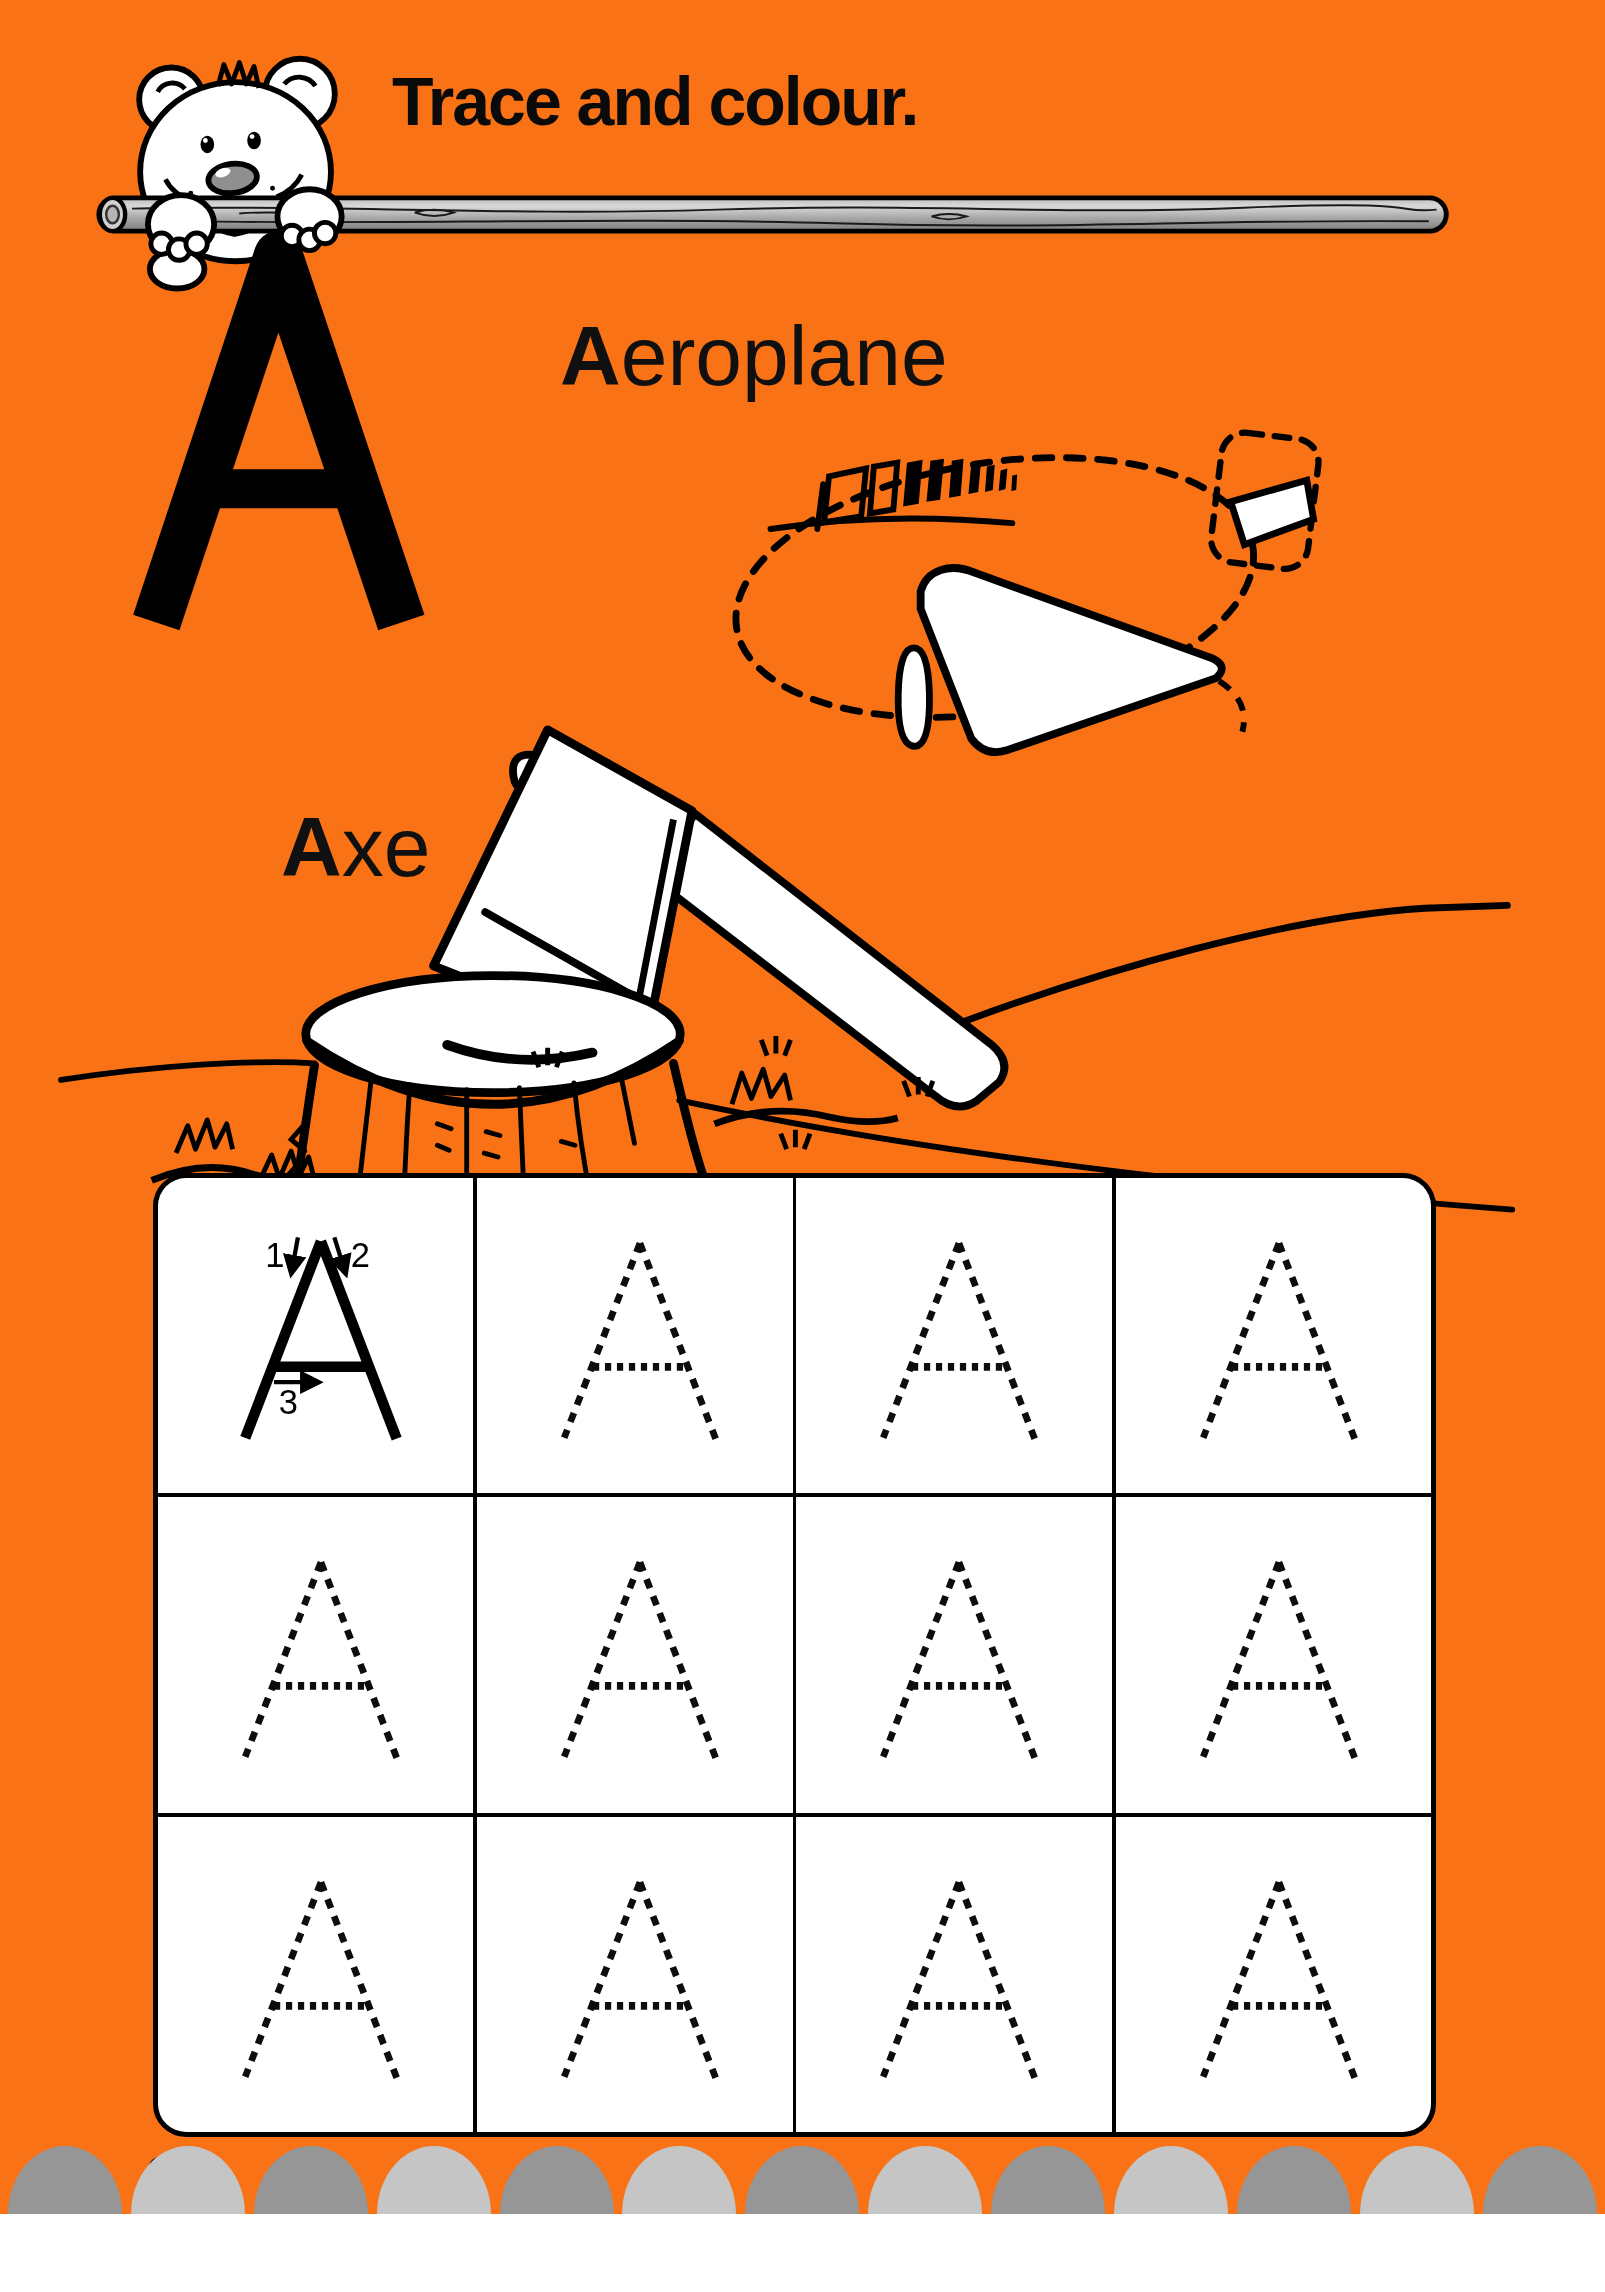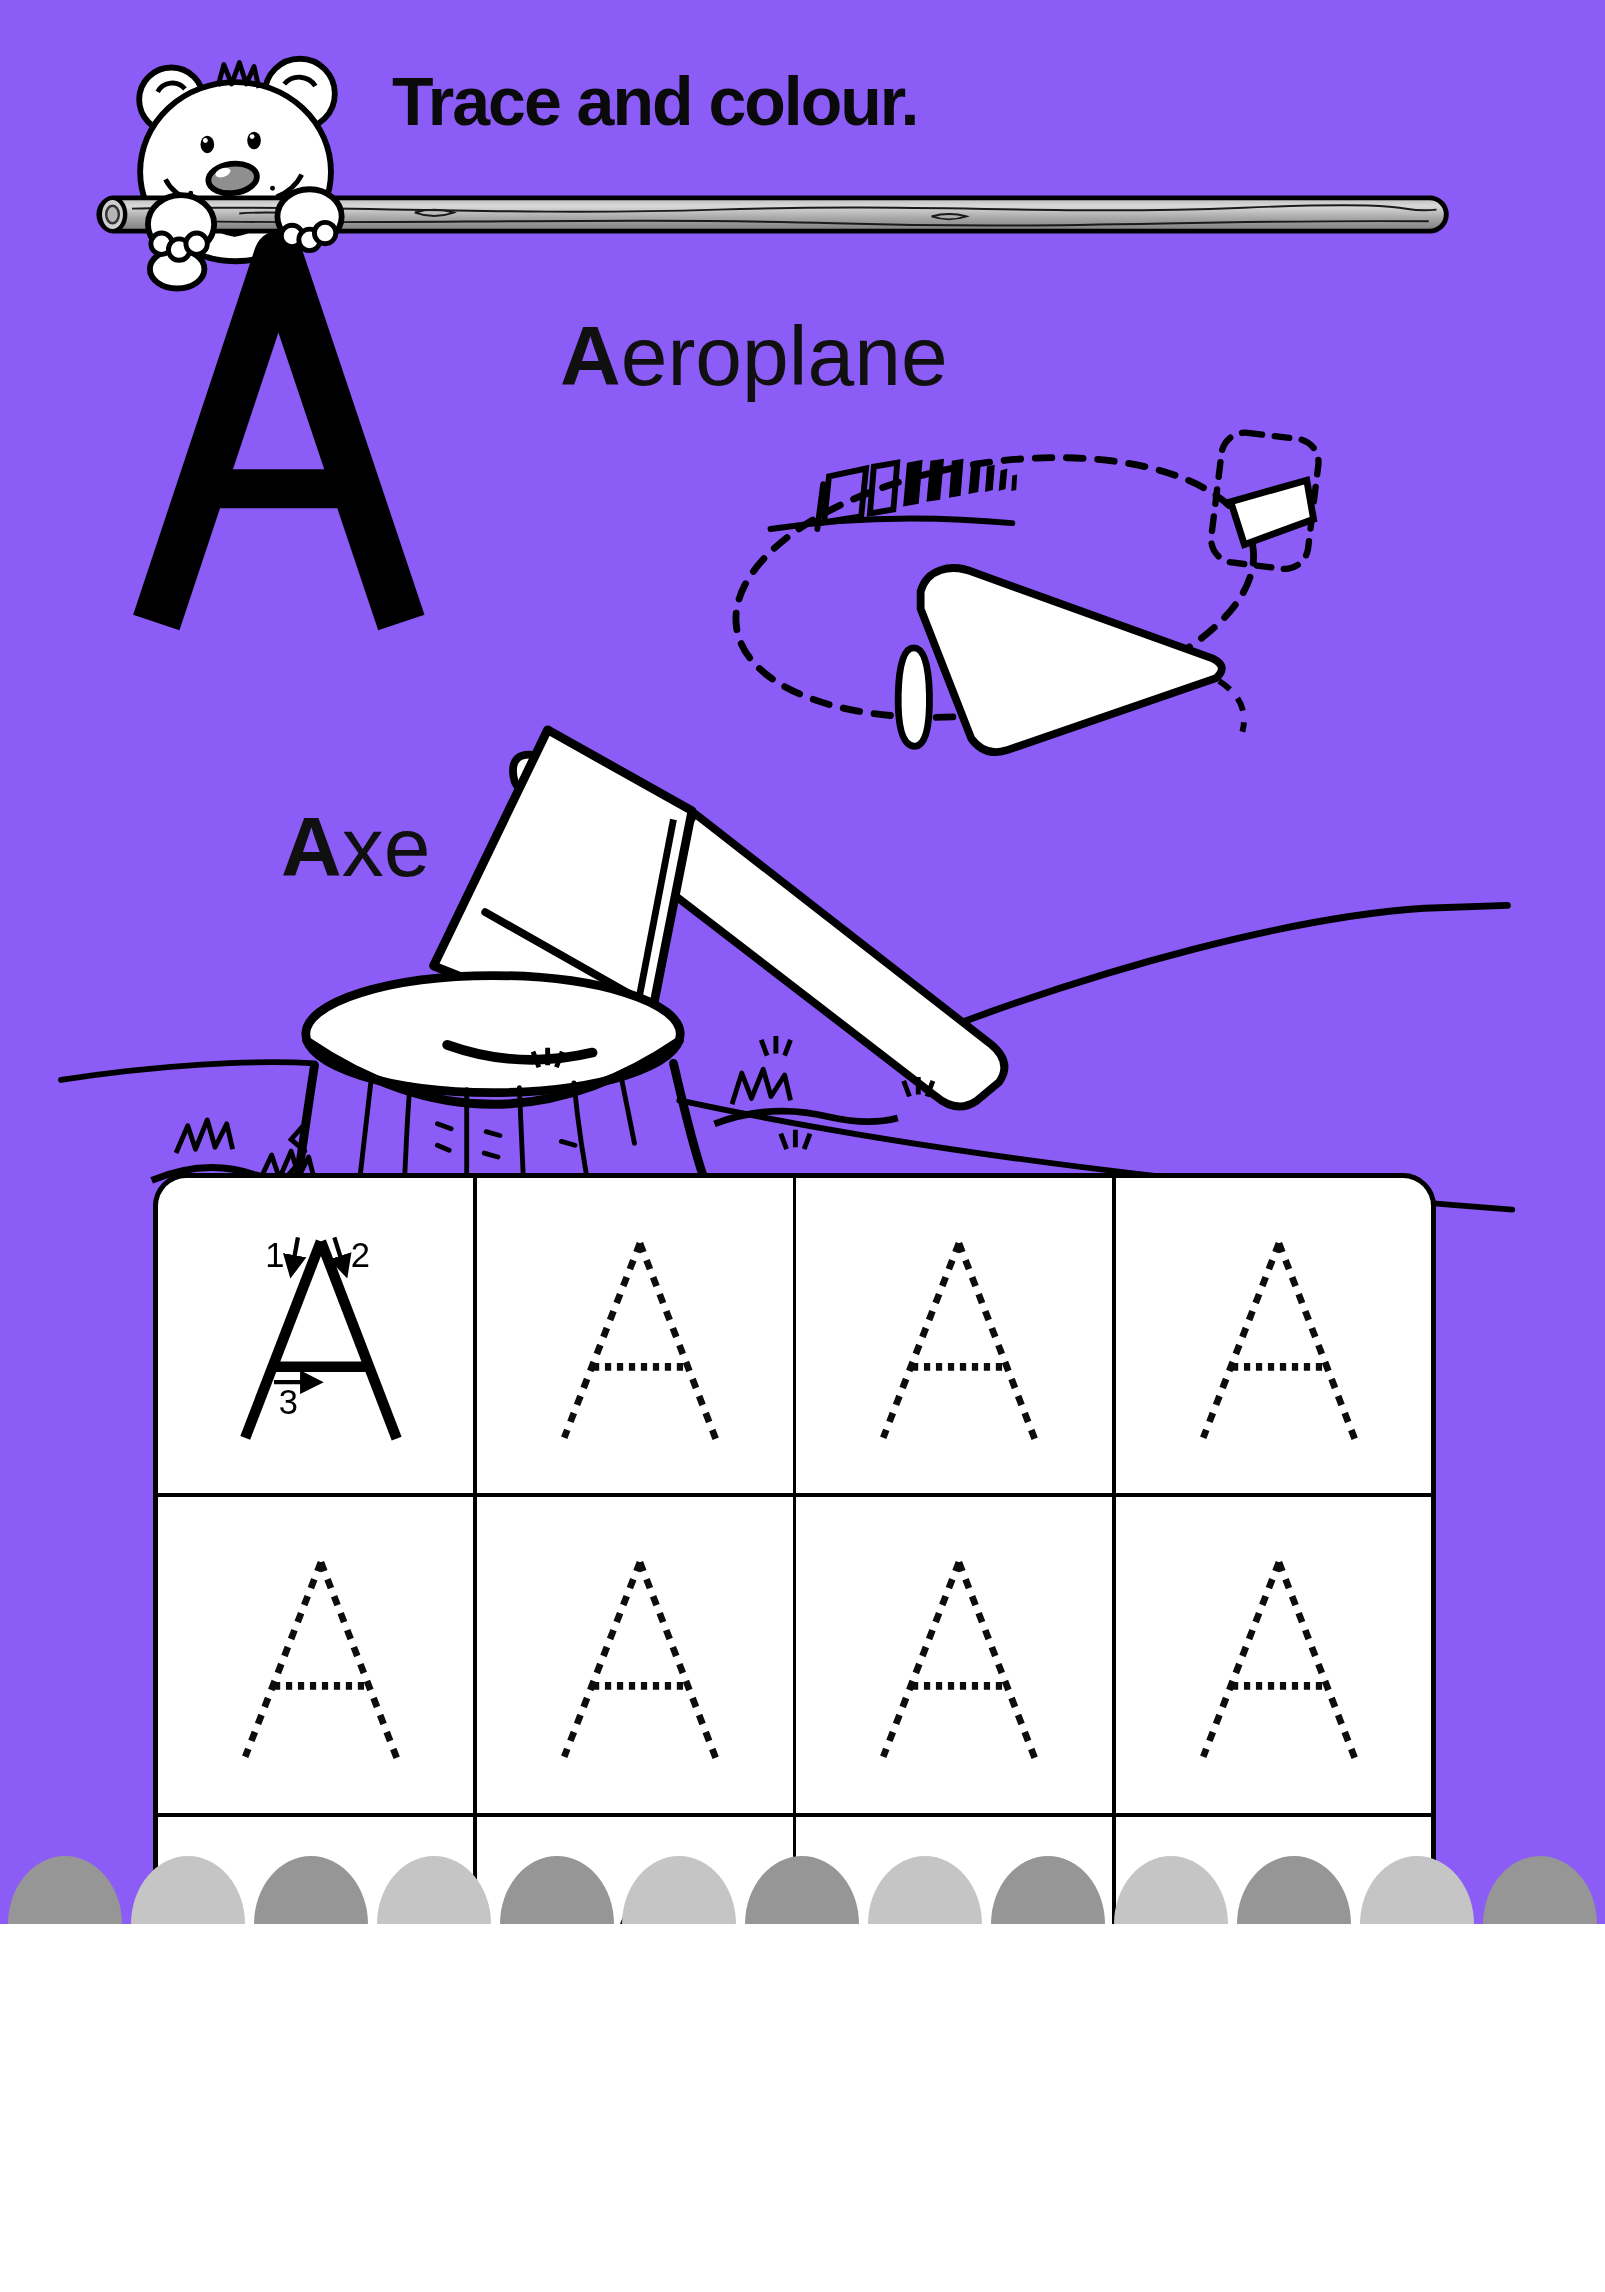--- a/index.html
+++ b/index.html
@@ -1,16 +1,16 @@
 <!DOCTYPE html>
 <html><head>
 <meta charset="utf-8">
 <style>
   html,body{margin:0;padding:0;background:#fff;}
-  .page{position:relative;width:1605px;height:1924px;background:#8b5cf6;overflow:hidden;
+  .page{position:relative;width:1605px;height:2214px;background:#f97316;overflow:hidden;
         font-family:"Liberation Sans",sans-serif;color:#000;}
   .abs{position:absolute;}
 
   
   .title{left:392px;top:62px;font-size:68px;font-weight:700;letter-spacing:-2px;color:#0a0a0a;white-space:nowrap;}
   #bear-base{left:109px;top:33px;z-index:1;}
   #log{left:93px;top:189px;z-index:2;}
   #bear-paws{left:109px;top:33px;z-index:3;}
 
   

